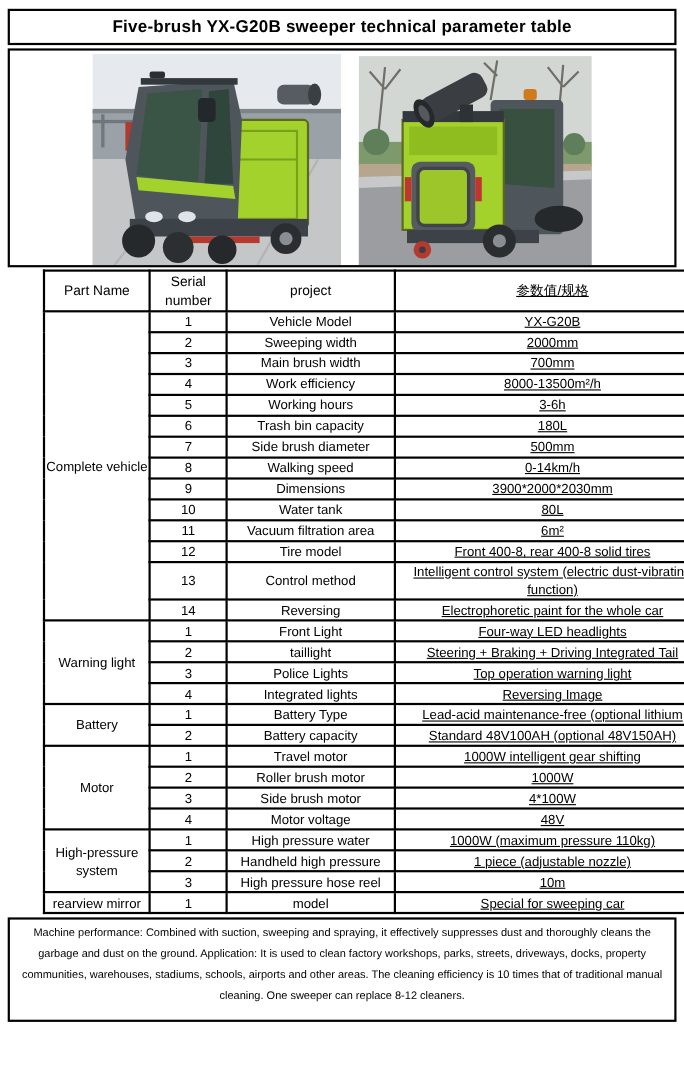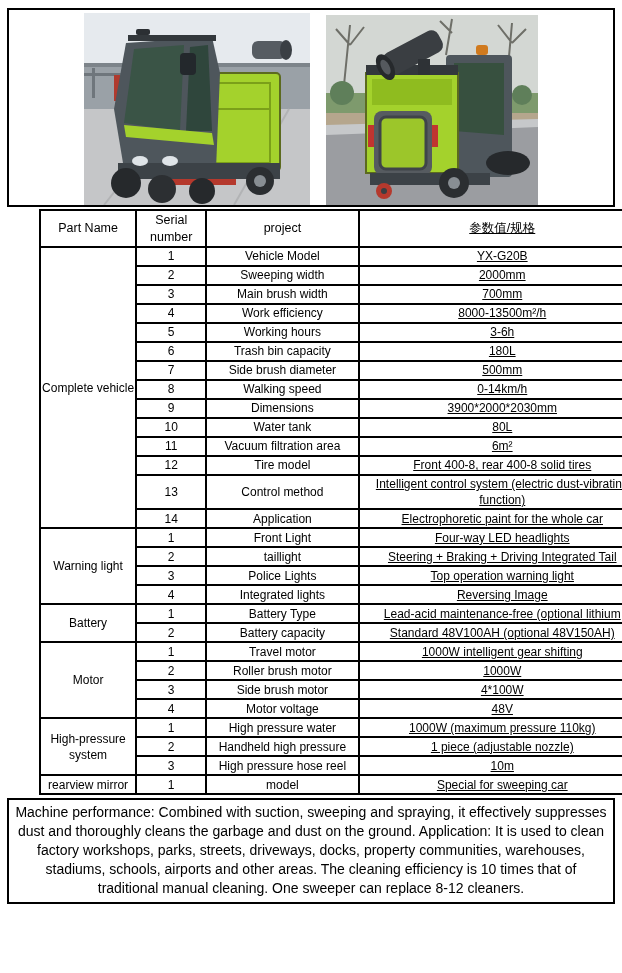--- a/index.html
+++ b/index.html
@@ -36,29 +36,30 @@
   .param-table thead tr { height:37px; }
   .param-table tbody tr { height:19px; }
   .param-table th { font-size:12.5px; }
   .col-part  { width:96px;  font-size:12.5px; }
   .col-serial{ width:70px;  }
   .col-project{ width:152px; }
   .col-value { width:287px;text-decoration:underline; }
 
   .footer-box {
     margin-top:3px; min-height:95px;
-    font-size:14px; line-height:19px; text-align:center;
+    font-size:10px; line-height:19px; text-align:center;
     padding:3px 5px 4px 5px;
   }
 </style>
 </head>
 <body>
 
 <div class="page">
 
+  <div class="box title-box">Five-brush YX-G20B sweeper technical parameter table</div>
 
   <div class="box image-box">
 
     <svg class="photo" width="226" height="192" viewBox="0 0 226 192" role="img">
       <rect x="0" y="0" width="226" height="192" fill="#e6eaee"></rect>
       <rect x="0" y="52" width="226" height="44" fill="#9aa1a7"></rect>
       <rect x="0" y="50" width="226" height="4" fill="#7d848a"></rect>
       <rect x="0" y="96" width="226" height="96" fill="#c5c6c8"></rect>
       <line x1="20" y1="192" x2="95" y2="96" stroke="#b2b3b5" stroke-width="2"></line>
       <line x1="150" y1="192" x2="205" y2="96" stroke="#b2b3b5" stroke-width="2"></line>
@@ -228,21 +229,21 @@
           <td class="col-project">Tire model</td>
           <td class="col-value">Front 400-8, rear 400-8 solid tires</td>
         </tr>
         <tr>
           <td class="col-serial">13</td>
           <td class="col-project">Control method</td>
           <td class="col-value">Intelligent control system (electric dust-vibrating function)</td>
         </tr>
         <tr>
           <td class="col-serial">14</td>
-          <td class="col-project">Application</td>
+          <td class="col-project">Reversing</td>
           <td class="col-value">Electrophoretic paint for the whole car</td>
         </tr>
         <tr>
           <td rowspan="4" class="col-part">Warning light</td>
           <td class="col-serial">1</td>
           <td class="col-project">Front Light</td>
           <td class="col-value">Four-way LED headlights</td>
         </tr>
         <tr>
           <td class="col-serial">2</td>

